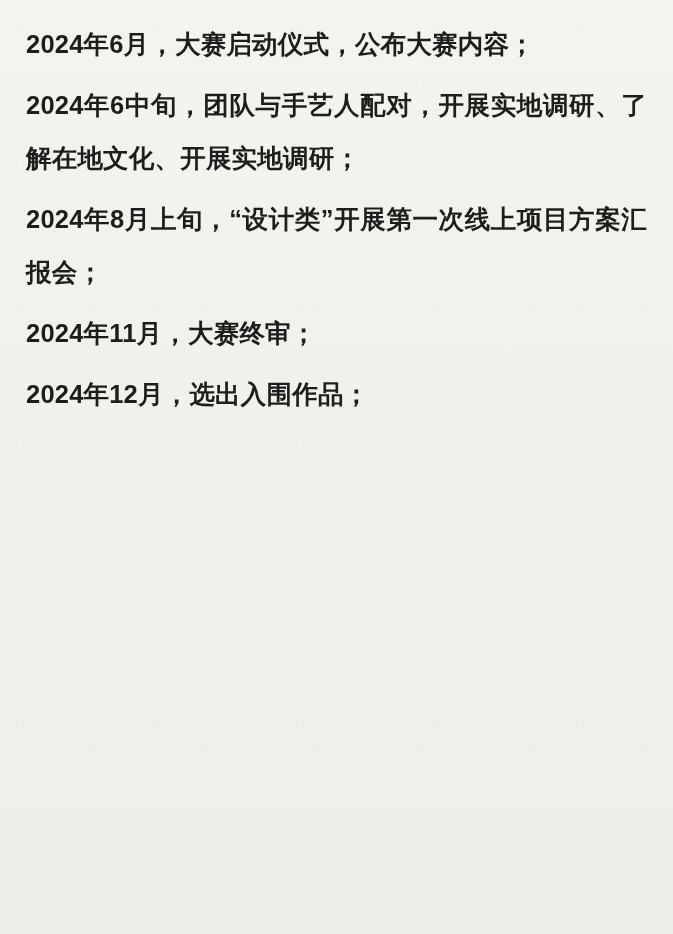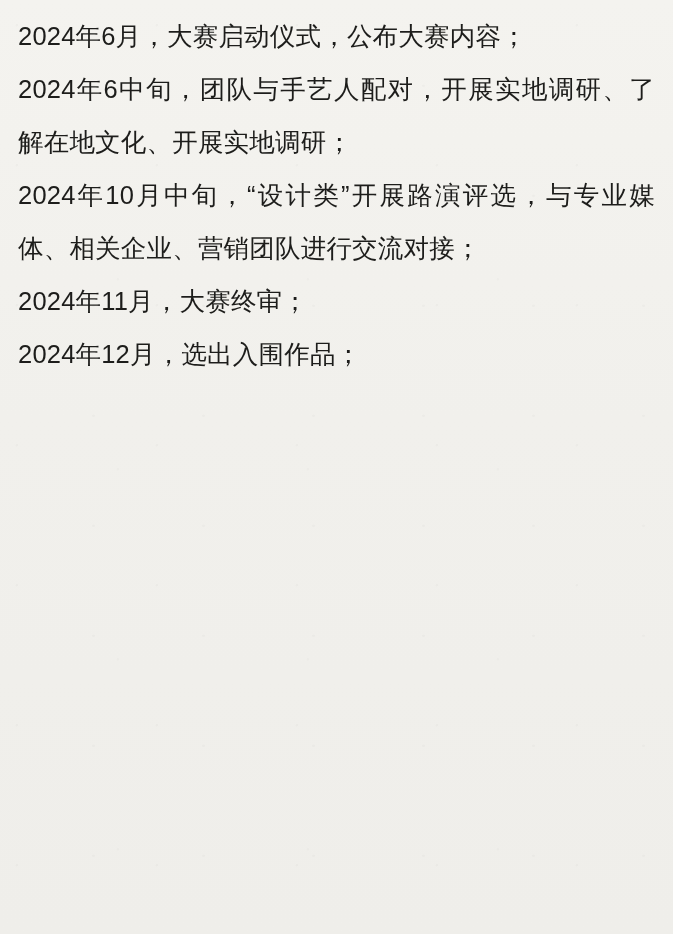--- a/index.html
+++ b/index.html
@@ -30,29 +30,30 @@
   }
   .doc-body {
     color: #1d1d1b;
     font-size: 25.5px;
     line-height: 53px;
     letter-spacing: 0.2px;
     text-align: justify;
     text-justify: inter-ideograph;
   }
   .para {
-    margin: 0;
+    margin: 8px;
     padding: 0;
     white-space: normal;
+    font-weight: bold;
   }
 </style>
 </head>
 <body>
 
 <div id="page">
   <div class="doc-body">
     <p class="para">2024年6月，大赛启动仪式，公布大赛内容；</p>
     <p class="para">2024年6中旬，团队与手艺人配对，开展实地调研、了解在地文化、开展实地调研；</p>
-    <p class="para">2024年10月中旬，“设计类”开展路演评选，与专业媒体、相关企业、营销团队进行交流对接；</p>
+    <p class="para">2024年8月上旬，“设计类”开展第一次线上项目方案汇报会；</p>
     <p class="para">2024年11月，大赛终审；</p>
     <p class="para">2024年12月，选出入围作品；</p>
   </div>
 </div>
 
 </body></html>

